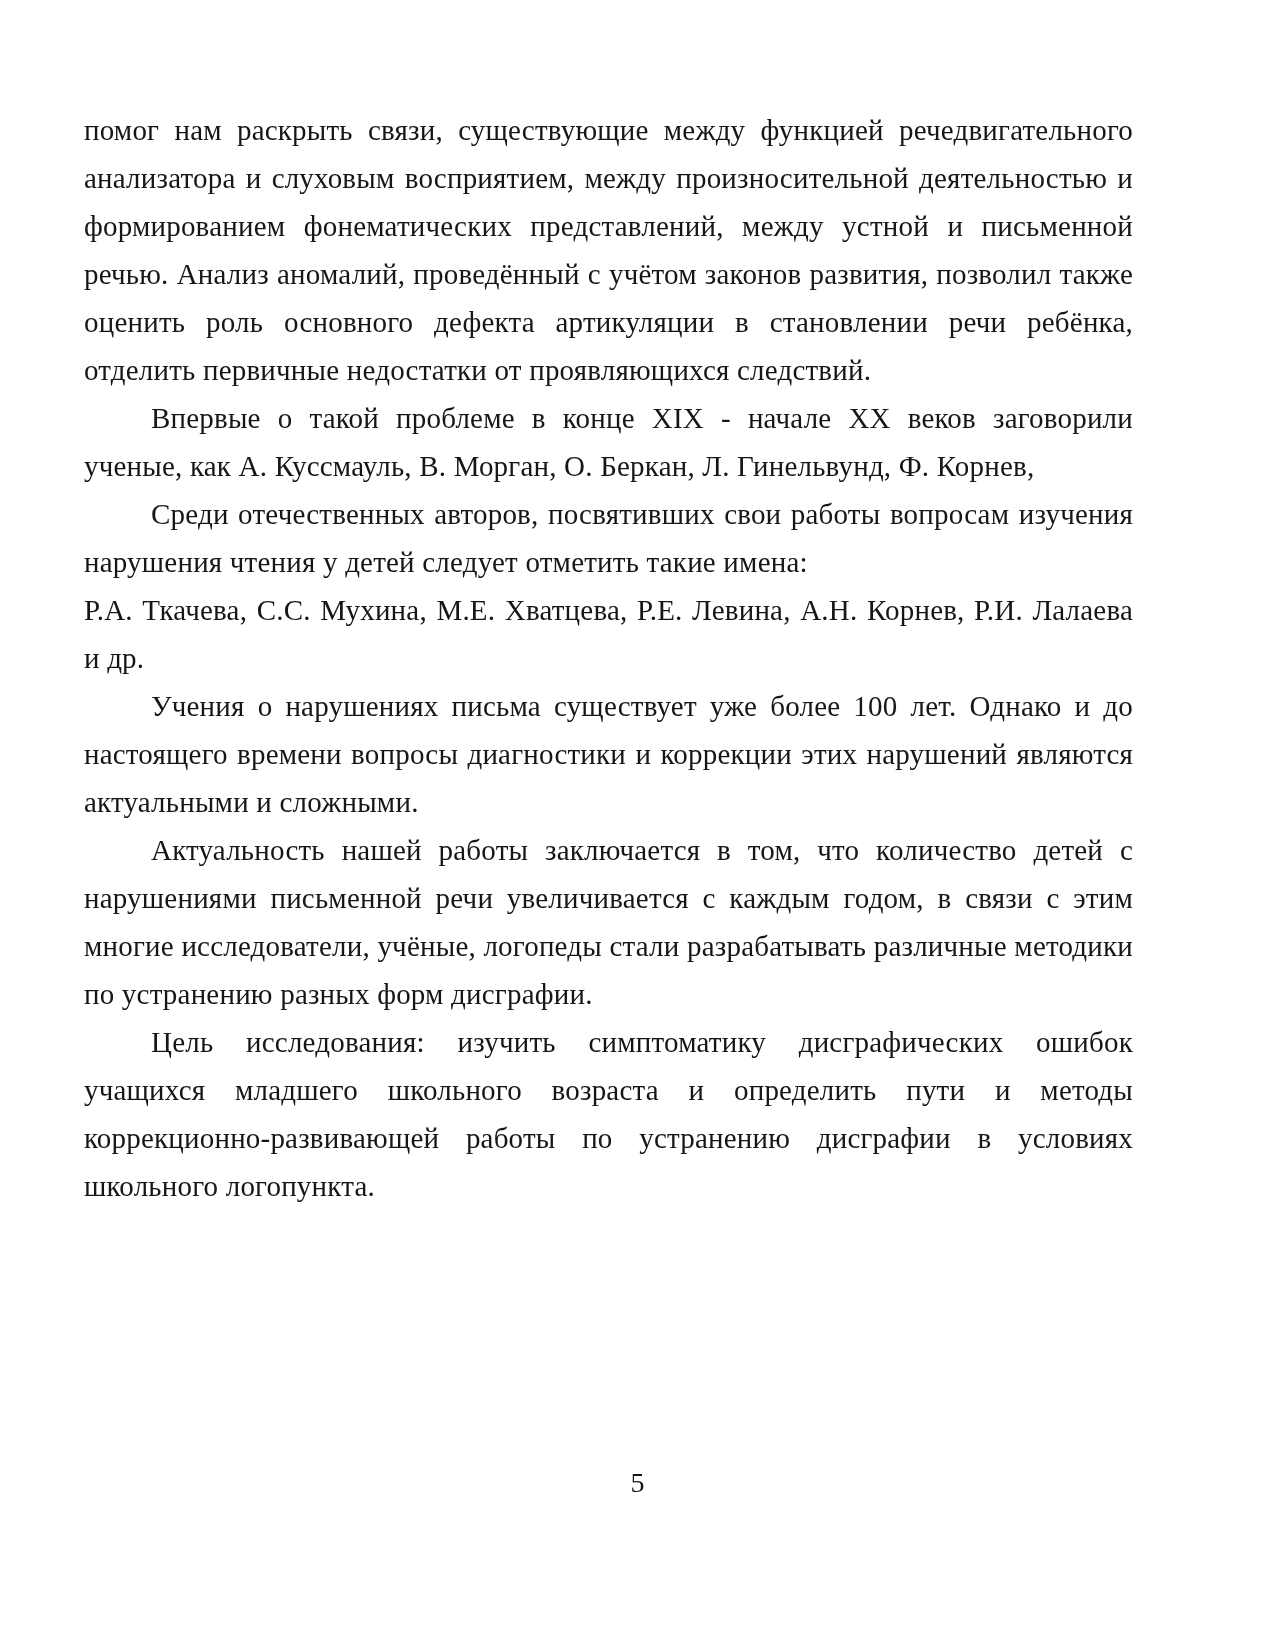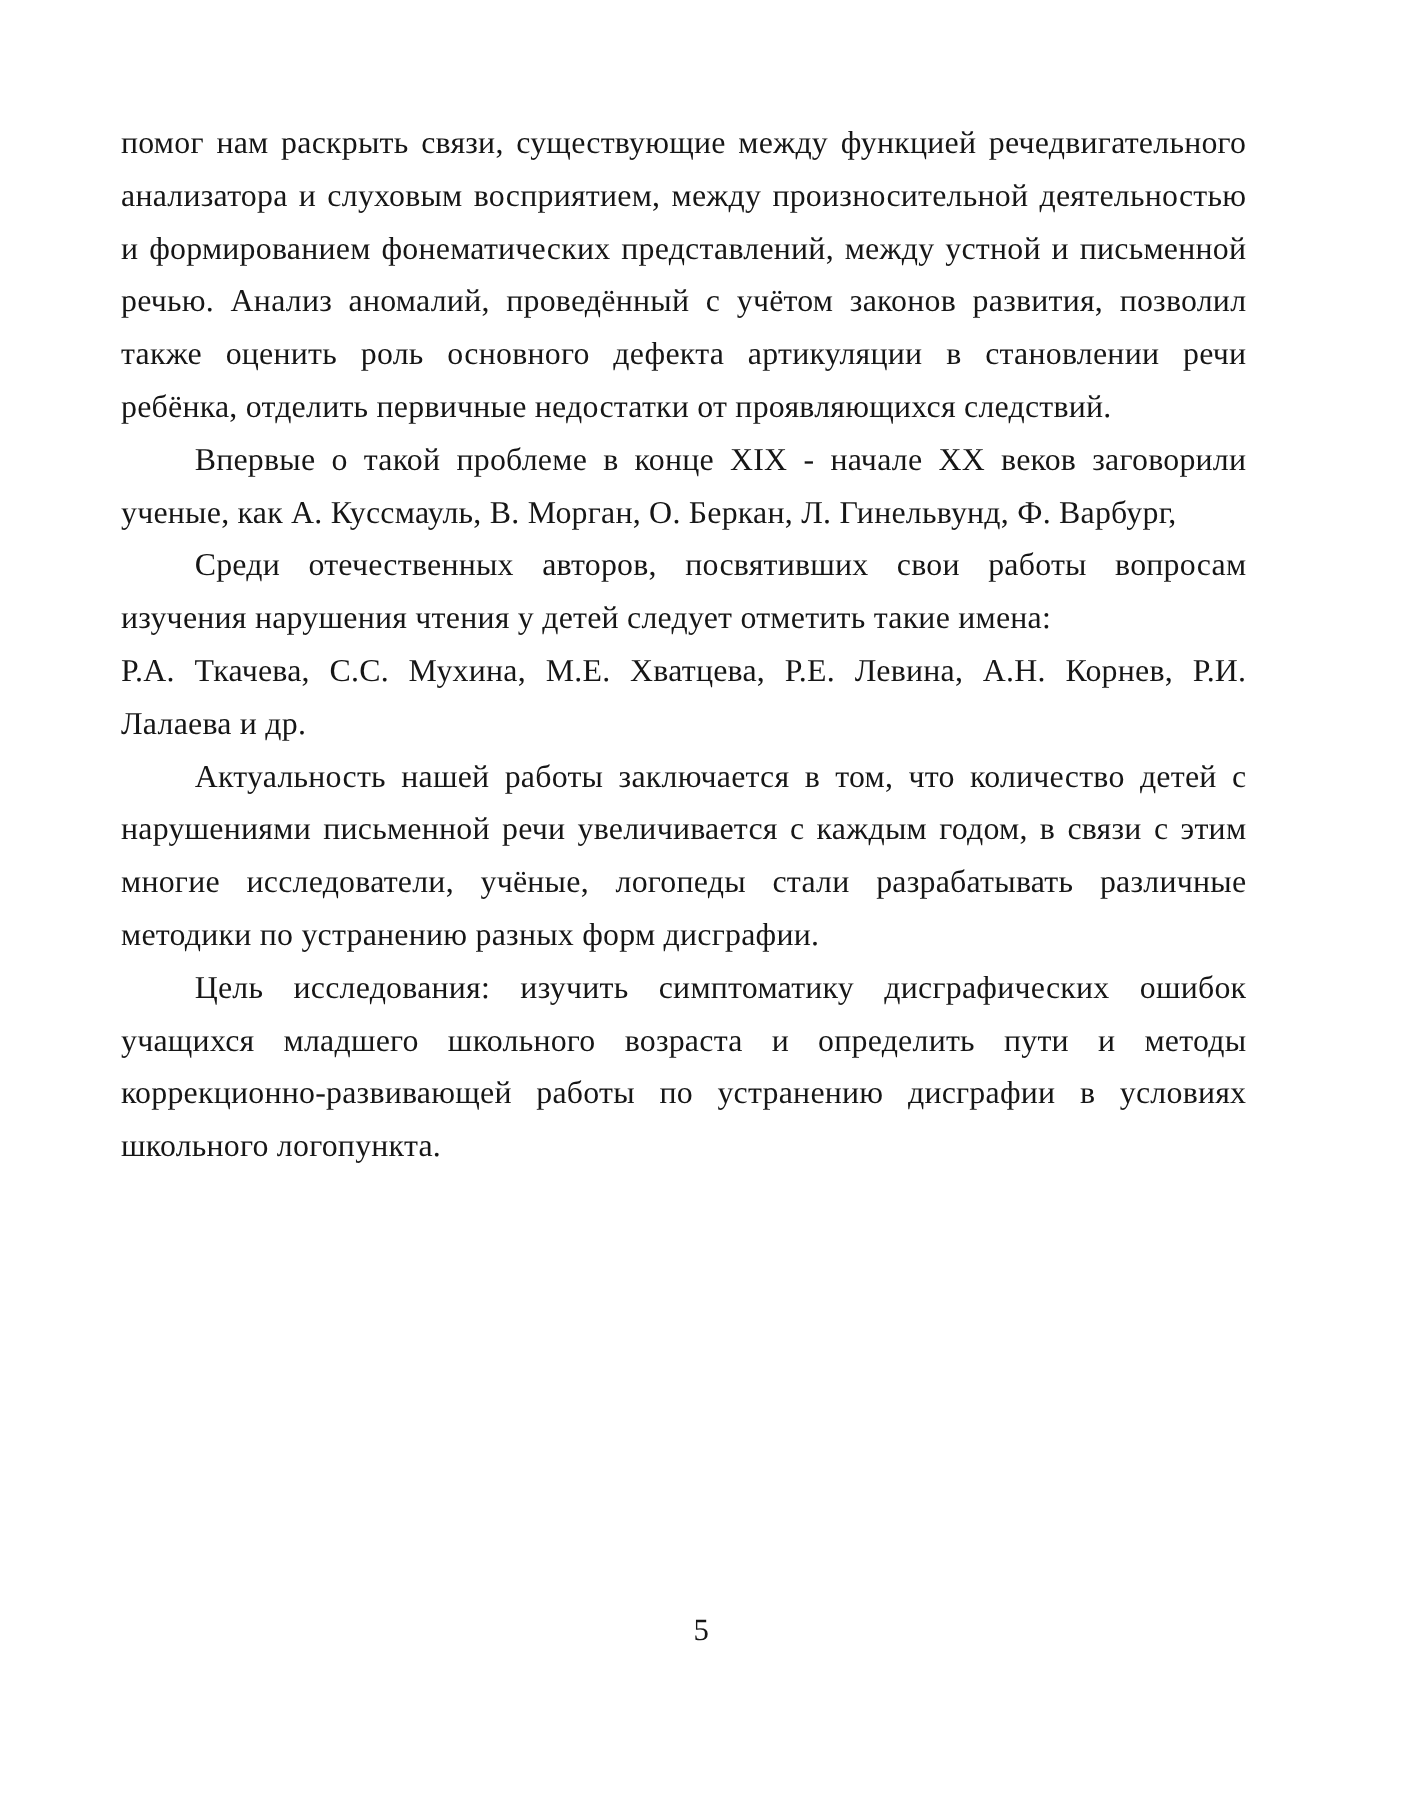--- a/index.html
+++ b/index.html
@@ -12,21 +12,21 @@
     height: 1650px;
     font-family: "Liberation Serif", serif;
     color: #161616;
   }
   .page {
     position: relative;
     width: 1275px;
     height: 1650px;
     box-sizing: border-box;
     background: #ffffff;
-    padding: 106px 142px 0 110px;
+    padding: 106px 142px 0 84px;
     overflow: hidden;
   }
   .content p {
     margin: 0;
     padding: 0;
     font-size: 29px;
     line-height: 48px;
     text-align: justify;
     letter-spacing: 0.2px;
   }
@@ -43,20 +43,21 @@
     line-height: 30px;
     color: #161616;
   }
 </style>
 </head>
 <body>
 
 <div class="page">
   <div class="content">
     <p class="no-indent">помог нам раскрыть связи, существующие между функцией речедвигательного анализатора и слуховым восприятием, между произносительной деятельностью и формированием фонематических представлений, между устной и письменной речью. Анализ аномалий, проведённый с учётом законов развития, позволил также оценить роль основного дефекта артикуляции в становлении речи ребёнка, отделить первичные недостатки от проявляющихся следствий.</p>
-    <p class="indent">Впервые о такой проблеме в конце XIX - начале XX веков заговорили ученые, как А. Куссмауль, В. Морган, О. Беркан, Л. Гинельвунд, Ф. Варбург,</p>
+    <p class="indent">Впервые о такой проблеме в конце XIX - начале XX веков заговорили ученые, как А. Куссмауль, В. Морган, О. Беркан, Л. Гинельвунд, Ф. Корнев,</p>
     <p class="indent">Среди отечественных авторов, посвятивших свои работы вопросам изучения нарушения чтения у детей следует отметить такие имена:</p>
     <p class="no-indent">Р.А.   Ткачева, С.С. Мухина, М.Е. Хватцева, Р.Е. Левина, А.Н. Корнев,  Р.И. Лалаева и др.</p>
+    <p class="indent">Учения о нарушениях письма существует уже более 100 лет. Однако и до настоящего времени вопросы диагностики и коррекции этих нарушений являются актуальными и сложными.</p>
     <p class="indent">Актуальность нашей работы заключается в том, что количество детей с нарушениями письменной речи увеличивается с каждым годом, в связи с этим многие исследователи, учёные, логопеды стали разрабатывать различные методики по устранению разных форм дисграфии.</p>
     <p class="indent">Цель исследования: изучить симптоматику дисграфических ошибок учащихся младшего школьного возраста и определить пути и методы коррекционно-развивающей работы по устранению дисграфии в условиях школьного логопункта.</p>
   </div>
   <div class="page-number">5</div>
 </div>
 
 </body></html>

